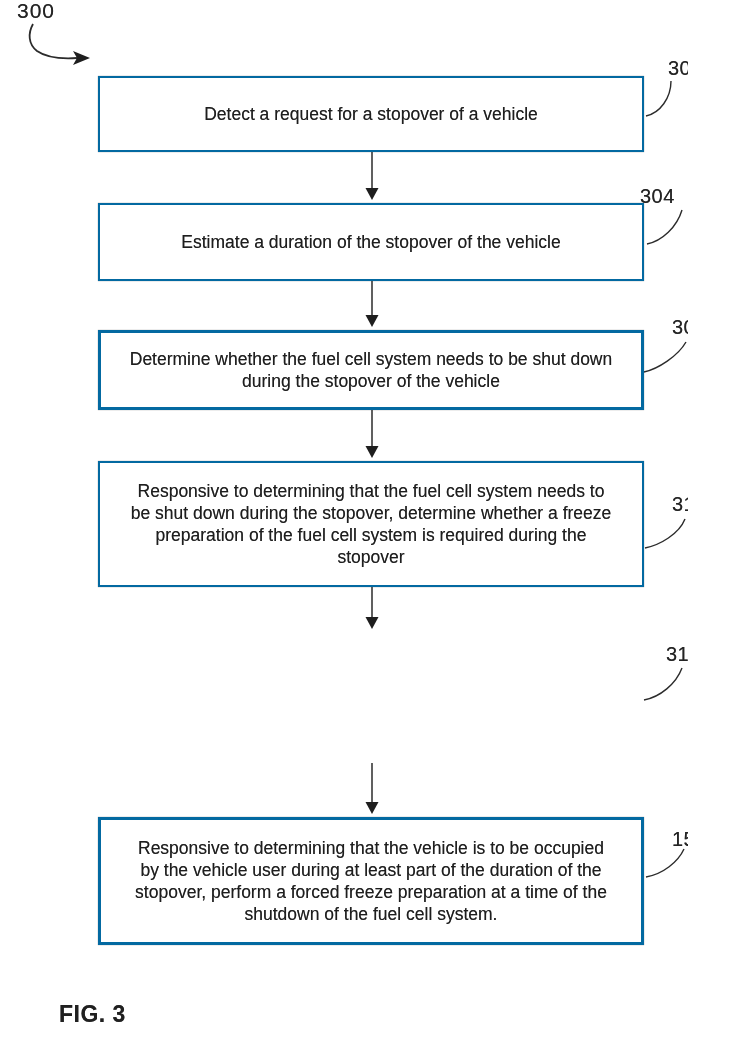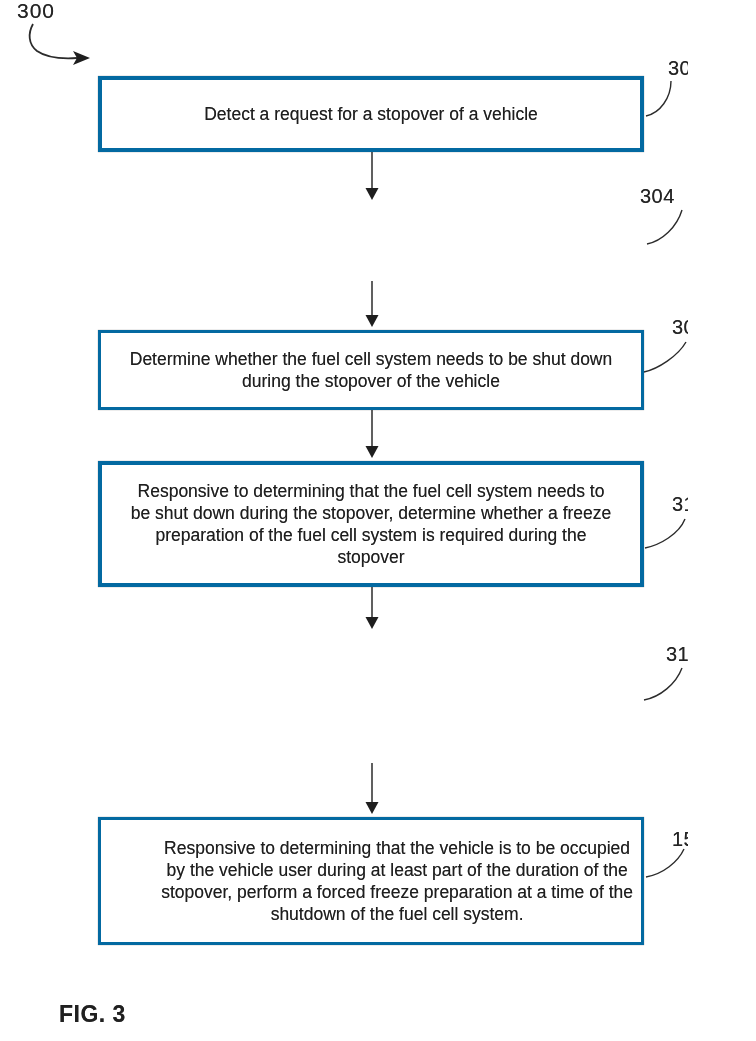--- a/index.html
+++ b/index.html
@@ -20,21 +20,21 @@
     position: absolute;
     left: 0;
     top: 0;
     width: 756px;
     height: 1041px;
   }
   .step {
     position: absolute;
     left: 98px;
     width: 546px;
-    border: 4px solid #0369a1;
+    border: 2px solid #0369a1;
     background: #ffffff;
     display: flex;
     align-items: center;
     justify-content: center;
     box-sizing: border-box;
     box-shadow: 0 0 1px rgba(60,60,60,0.55);
   }
   .step.thick { border-width: 3px; }
   .step-text {
     white-space: pre-line;
@@ -134,35 +134,38 @@
     <path stroke-width="1.4" d="M 644 700 C 660 697, 676 684, 682 668"></path>
     <path stroke-width="1.4" d="M 646 877 C 663 874, 678 862, 684 849"></path>
   </svg>
 
   <div class="diagram-ref">300</div>
 
   <div class="step" style="top:76px; height:76px;">
     <div class="step-text">Detect a request for a stopover of a vehicle</div>
   </div>
 
+  <div class="step" style="top:203px; height:78px;">
+    <div class="step-text">Estimate a duration of the stopover of the vehicle</div>
+  </div>
 
   <div class="step thick" style="top:330px; height:80px;">
     <div class="step-text">Determine whether the fuel cell system needs to be shut down
 during the stopover of the vehicle</div>
   </div>
 
   <div class="step" style="top:461px; height:126px;">
     <div class="step-text">Responsive to determining that the fuel cell system needs to
 be shut down during the stopover, determine whether a freeze
 preparation of the fuel cell system is required during the
 stopover</div>
   </div>
 
 
-  <div class="step thick" style="top:817px; height:128px;justify-content:flex-end;">
+  <div class="step thick" style="top:817px; height:128px;">
     <div class="step-text">Responsive to determining that the vehicle is to be occupied
 by the vehicle user during at least part of the duration of the
 stopover, perform a forced freeze preparation at a time of the
 shutdown of the fuel cell system.</div>
   </div>
 
   <div class="ref-label" style="left:668px; top:58px;">302</div>
   <div class="ref-label" style="left:640px; top:186px;">304</div>
   <div class="ref-label" style="left:672px; top:317px;">306</div>
   <div class="ref-label" style="left:672px; top:494px;">310</div>

